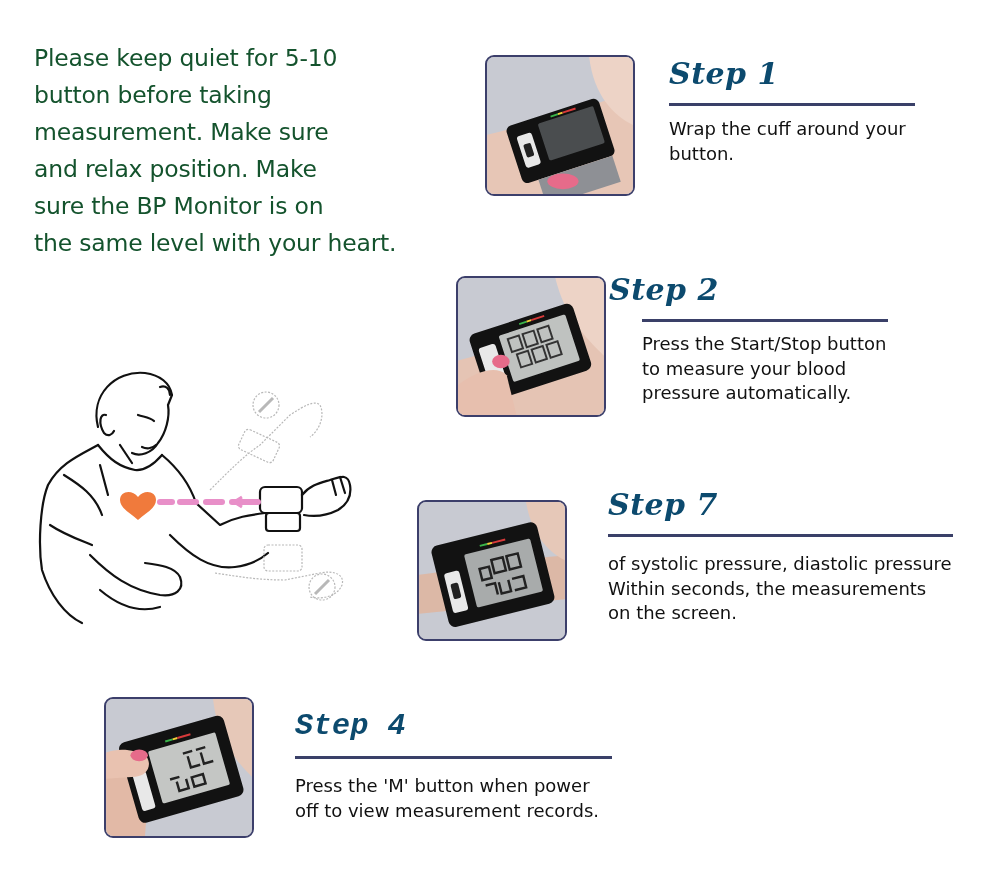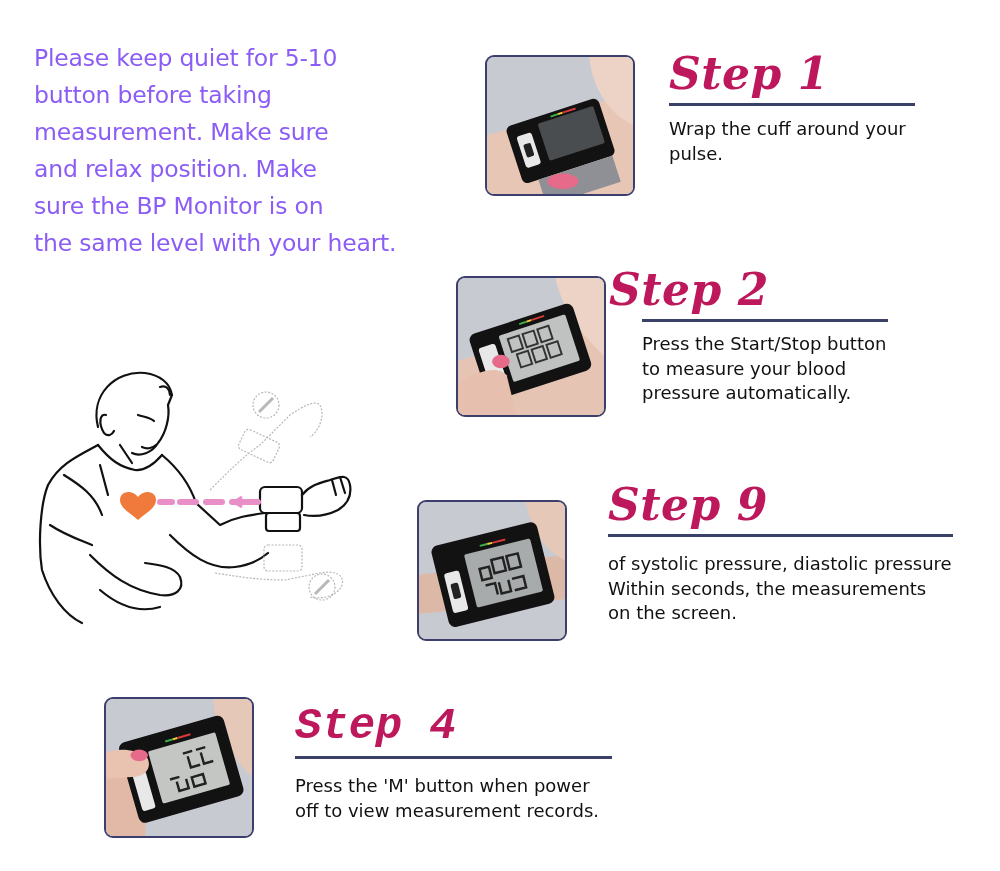--- a/index.html
+++ b/index.html
@@ -1,27 +1,27 @@
 <!DOCTYPE html>
 <html><head>
 <meta charset="utf-8">
 <style>
   html, body { margin: 0; padding: 0; background: #ffffff; }
   body { width: 1000px; height: 871px; position: relative; overflow: hidden;
          font-family: "DejaVu Sans", "Liberation Sans", sans-serif; color: #111; }
   .intro { position: absolute; left: 34px; top: 40px; width: 400px;
-           font-size: 23.5px; line-height: 37px; color: #8b5cf6; letter-spacing: -0.2px; }
+           font-size: 23.5px; line-height: 37px; color: #14532d; letter-spacing: -0.2px; }
   .intro div { white-space: nowrap; }
 
   .photo { position: absolute; width: 150px; height: 141px; border: 2px solid #3c3f6b;
            border-radius: 9px; overflow: hidden; background: #c9cbd2; box-sizing: border-box; }
   .photo svg { display: block; width: 100%; height: 100%; }
 
   .step-title { position: absolute; font-family: "DejaVu Serif", "Liberation Serif", serif;
-                font-style: italic; font-weight: bold; font-size: 44px; color: #be185d;
+                font-style: italic; font-weight: bold; font-size: 30px; color: #0c4a6e;
                 letter-spacing: 0.5px; line-height: 40px; white-space: nowrap; }
   .step-rule { position: absolute; height: 3px; background: #3a4068; }
   .step-text { position: absolute; font-size: 18px; line-height: 24.5px; color: #111; }
   .step-text div { white-space: nowrap; }
 
   .illustration { position: absolute; left: 20px; top: 345px; width: 350px; height: 285px; }
 </style>
 </head>
 <body>
 
@@ -106,21 +106,21 @@
       <rect x="83" y="58" width="14" height="2" fill="#d83a3a"></rect>
       <rect x="38" y="117" width="80" height="28" fill="#8e9095"></rect>
     </g>
     <ellipse cx="78" cy="128" rx="16" ry="8" fill="#e66b8a"></ellipse>
   </svg>
 </div>
 <div class="step-title" style="left:669px; top:54px;">Step 1</div>
 <div class="step-rule" style="left:669px; top:103px; width:246px;"></div>
 <div class="step-text" style="left:669px; top:117px;">
   <div>Wrap the cuff around your</div>
-  <div>pulse.</div>
+  <div>button.</div>
 </div>
 
 <div class="photo" style="left:456px; top:276px;">
   <svg viewBox="0 0 150 141">
     <rect width="150" height="141" fill="#c8cad2"></rect>
     <path d="M0 85 C40 75 90 55 150 40 L150 141 L0 141 Z" fill="#e5c4b4"></path>
     <path d="M100 0 L150 0 L150 80 C130 60 110 40 100 0 Z" fill="#edd3c6"></path>
     <g transform="rotate(-18 75 75)">
       <rect x="18" y="40" width="112" height="72" rx="7" fill="#121212"></rect>
       <rect x="48" y="50" width="72" height="50" rx="2" fill="#bfc2c0"></rect>
@@ -162,21 +162,21 @@
         <path d="M66 84 h10 v12 M80 84 v12 h10 v-12 M94 84 h12 v12 h-12"></path>
       </g>
       <rect x="27" y="62" width="16" height="42" rx="3" fill="#e8e8e8"></rect>
       <rect x="31" y="74" width="8" height="16" rx="2" fill="#222"></rect>
       <rect x="70" y="42" width="8" height="2" fill="#3bb54a"></rect>
       <rect x="78" y="42" width="5" height="2" fill="#f2d23a"></rect>
       <rect x="83" y="42" width="14" height="2" fill="#d83a3a"></rect>
     </g>
   </svg>
 </div>
-<div class="step-title" style="left:608px; top:485px;">Step 9</div>
+<div class="step-title" style="left:608px; top:485px;">Step 7</div>
 <div class="step-rule" style="left:608px; top:534px; width:345px;"></div>
 <div class="step-text" style="left:608px; top:552px;">
   <div>of systolic pressure, diastolic pressure</div>
   <div>Within seconds, the measurements</div>
   <div>on the screen.</div>
 </div>
 
 <div class="photo" style="left:104px; top:697px;">
   <svg viewBox="0 0 150 141">
     <rect width="150" height="141" fill="#c8cad2"></rect>

